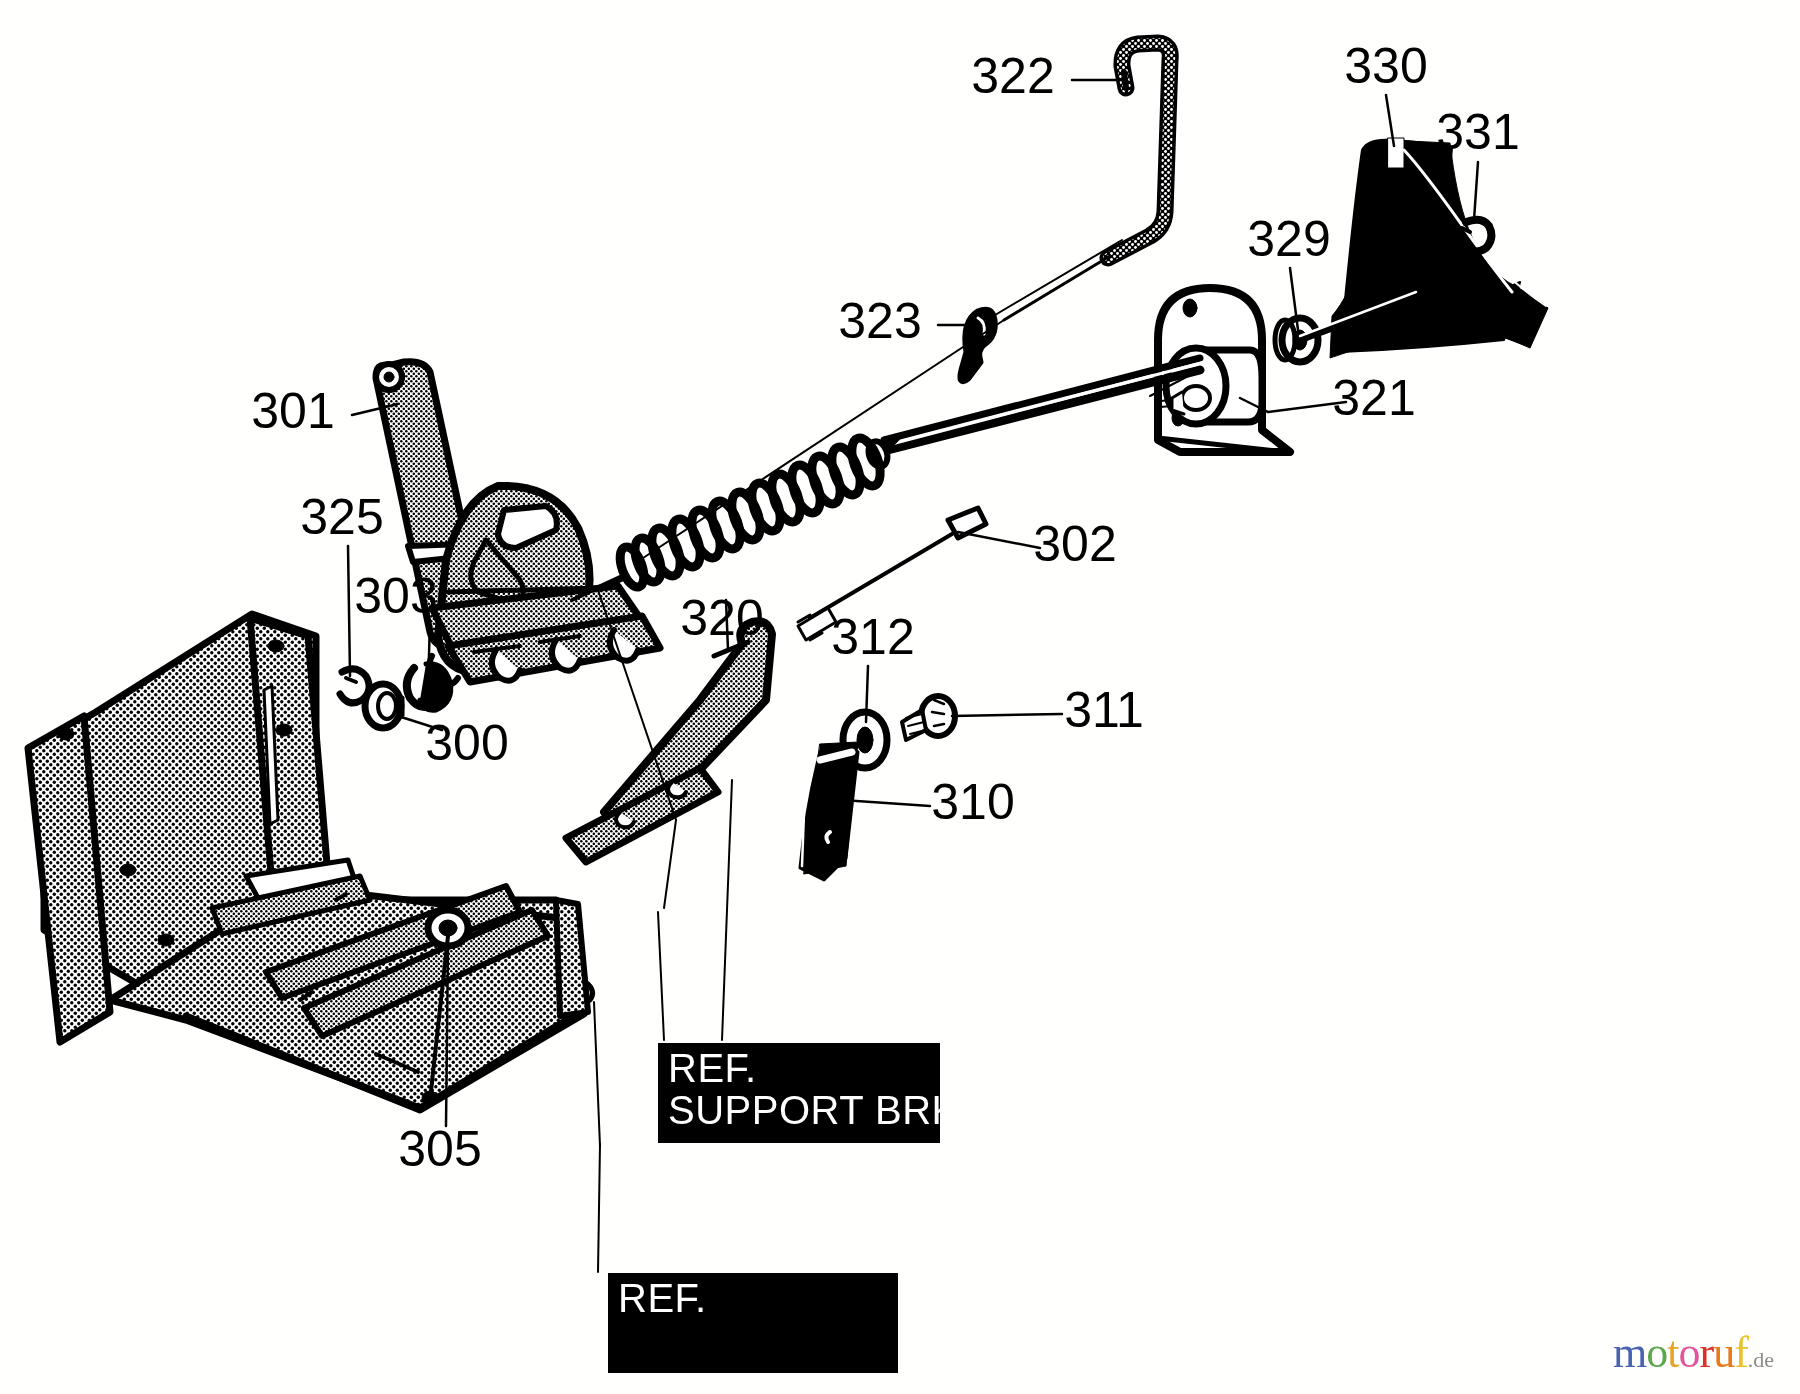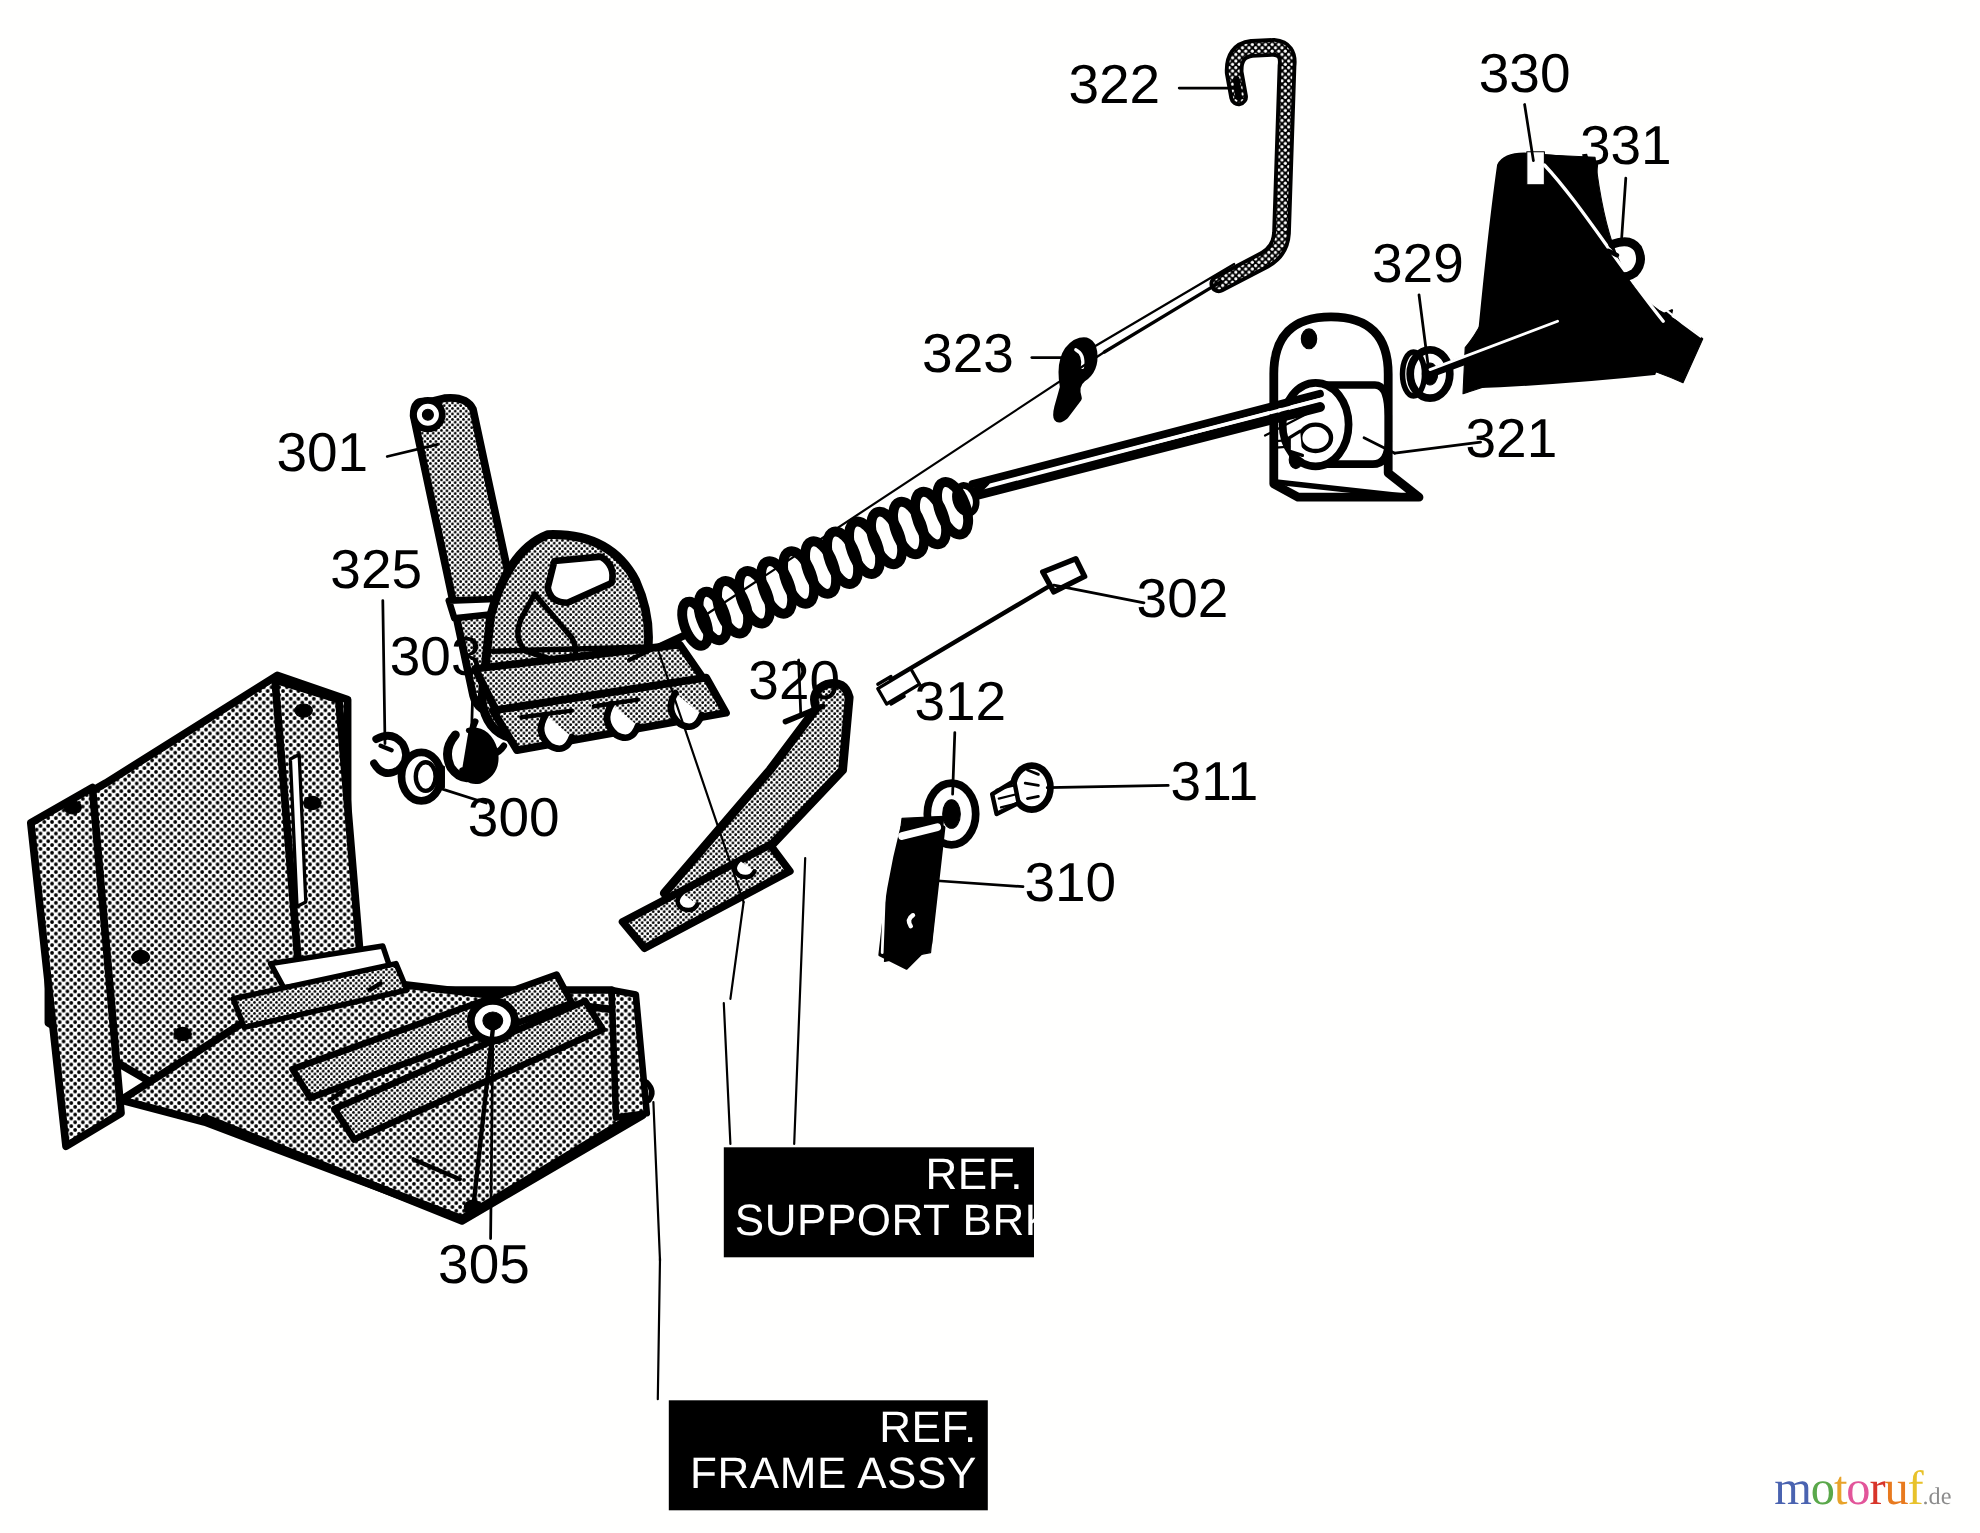--- a/index.html
+++ b/index.html
@@ -21,21 +21,21 @@
     width: 1800px;
     height: 1394px;
   }
   .ref-banner {
     position: absolute;
     background: #000000;
     color: #ffffff;
     font-family: "Liberation Sans", sans-serif;
     font-size: 40px;
     line-height: 1.06;
-    text-align: right;
+    text-align: left;
     letter-spacing: 0.5px;
     white-space: nowrap;
     overflow: hidden;
     padding: 4px 10px 6px 10px;
   }
   .ref-banner .l1 { display:block; }
   .ref-banner .l2 { display:block; }
   #ref-support {
     left: 658px; top: 1043px;
     width: 282px; height: 100px;
@@ -348,20 +348,19 @@
     </g>
   </svg>
 
   <div class="ref-banner" id="ref-support">
     <span class="l1">REF.</span>
     <span class="l2">SUPPORT BRK</span>
   </div>
 
   <div class="ref-banner" id="ref-frame">
     <span class="l1">REF.</span>
-    <span class="l2">FRAME ASSY</span>
   </div>
 
   <div id="watermark">
     <span style="color:#4a63b0">m</span><span style="color:#5aa84a">o</span><span style="color:#e8a32a">t</span><span style="color:#e2559a">o</span><span style="color:#d8352a">r</span><span style="color:#e87a1e">u</span><span style="color:#e8c22a">f</span><span class="sfx">.de</span>
   </div>
 
 </div>
 
 </body></html>

